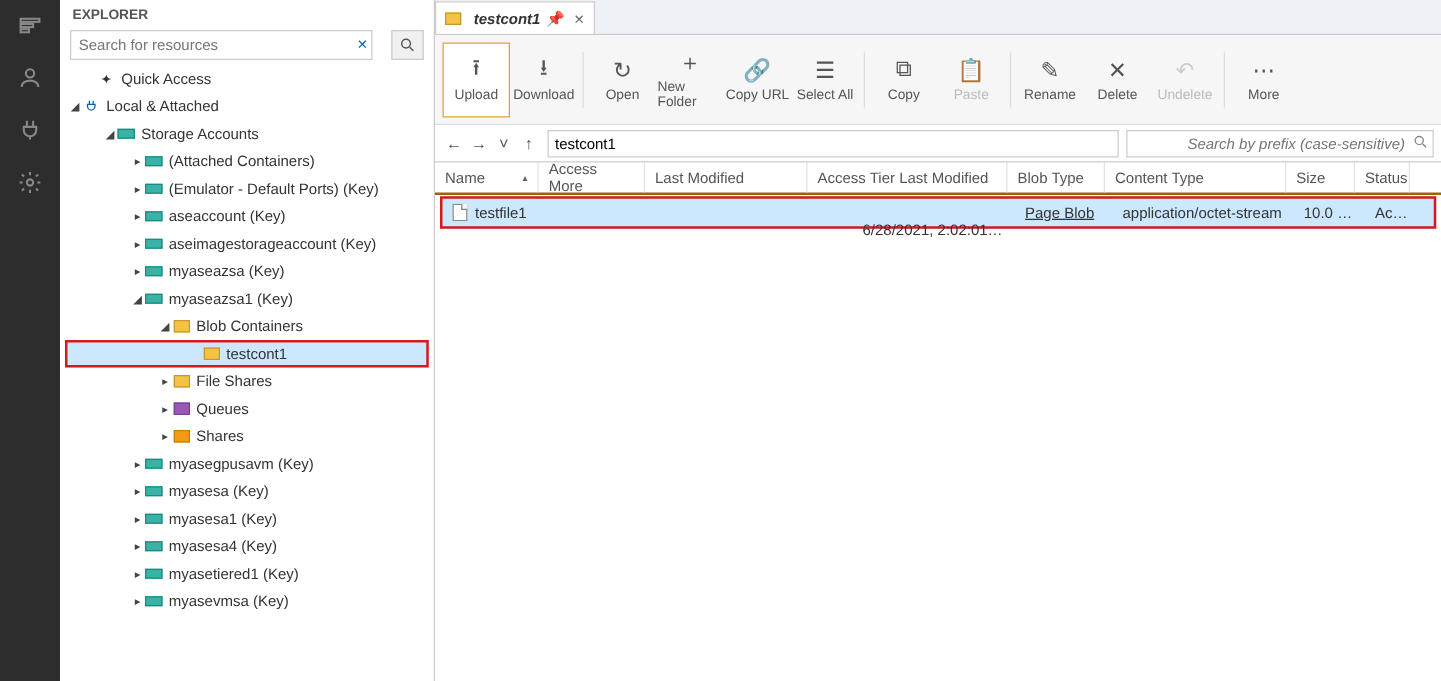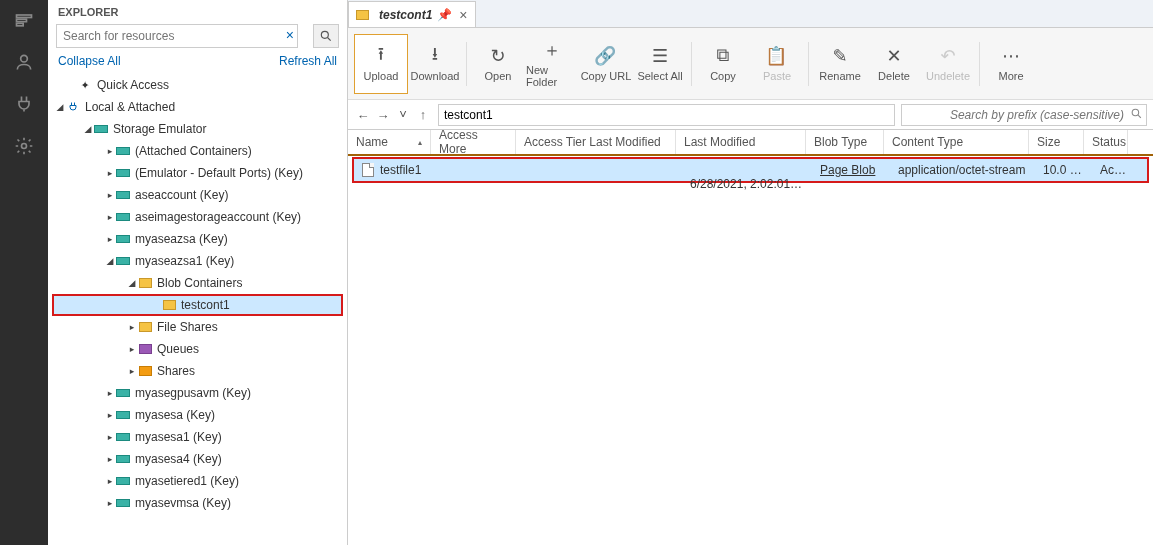--- a/index.html
+++ b/index.html
@@ -124,24 +124,20 @@
         <input type="text" placeholder="Search for resources" style="">
         <span class="clear">×</span>
       </div>
       <div class="search-btn">
         <svg width="14" height="14" viewBox="0 0 24 24" fill="none" stroke="#555" stroke-width="2">
             <circle cx="10" cy="10" r="6"></circle>
             <line x1="15" y1="15" x2="20" y2="20"></line>
           </svg>
       </div>
     </div>
-    <div class="link-row">
-      <span>Collapse All</span>
-      <span>Refresh All</span>
-    </div>
 
     <div class="tree">
       <div class="tree-row">
           <span class="indent" style="width:30px"></span>
           <span class="node-icon star-ico"></span>
           <span>Quick Access</span>
         </div>
       <div class="tree-row">
           <span class="indent" style="width:6px"></span>
           <span class="tw">◢</span>
@@ -151,21 +147,21 @@
             </svg>
           </span>
           <span>Local &amp; Attached</span>
         </div>
       <div class="tree-row">
           <span class="indent" style="width:34px"></span>
           <span class="tw">◢</span>
           <span class="node-icon">
             <span class="storage-ico"></span>
           </span>
-          <span>Storage Emulator</span>
+          <span>Storage Accounts</span>
         </div>
 
       <div class="tree-row">
           <span class="indent" style="width:56px"></span>
           <span class="tw">▸</span>
           <span class="node-icon">
             <span class="storage-ico"></span>
           </span>
           <span>(Attached Containers)</span>
         </div>
@@ -381,22 +377,22 @@
             </svg></span>
       </div>
     </div>
 
     <div class="grid">
       <div class="grid-head">
         <div class="gh c-name sort">
             <span>Name</span>
           </div>
         <div class="gh c-tier">Access More</div>
+        <div class="gh c-lm">Last Modified</div>
         <div class="gh c-tierm">Access Tier Last Modified</div>
-        <div class="gh c-lm">Last Modified</div>
         <div class="gh c-bt">Blob Type</div>
         <div class="gh c-ct">Content Type</div>
         <div class="gh c-sz">Size</div>
         <div class="gh c-st">Status</div>
       </div>
       <div class="grid-row">
         <div class="gc gr-name"><span class="file-ico"></span><span>testfile1</span></div>
         <div class="gc gr-lm">6/28/2021, 2:02:01 PM</div>
         <div class="gc gr-bt">Page Blob</div>
         <div class="gc gr-ct">application/octet-stream</div>

